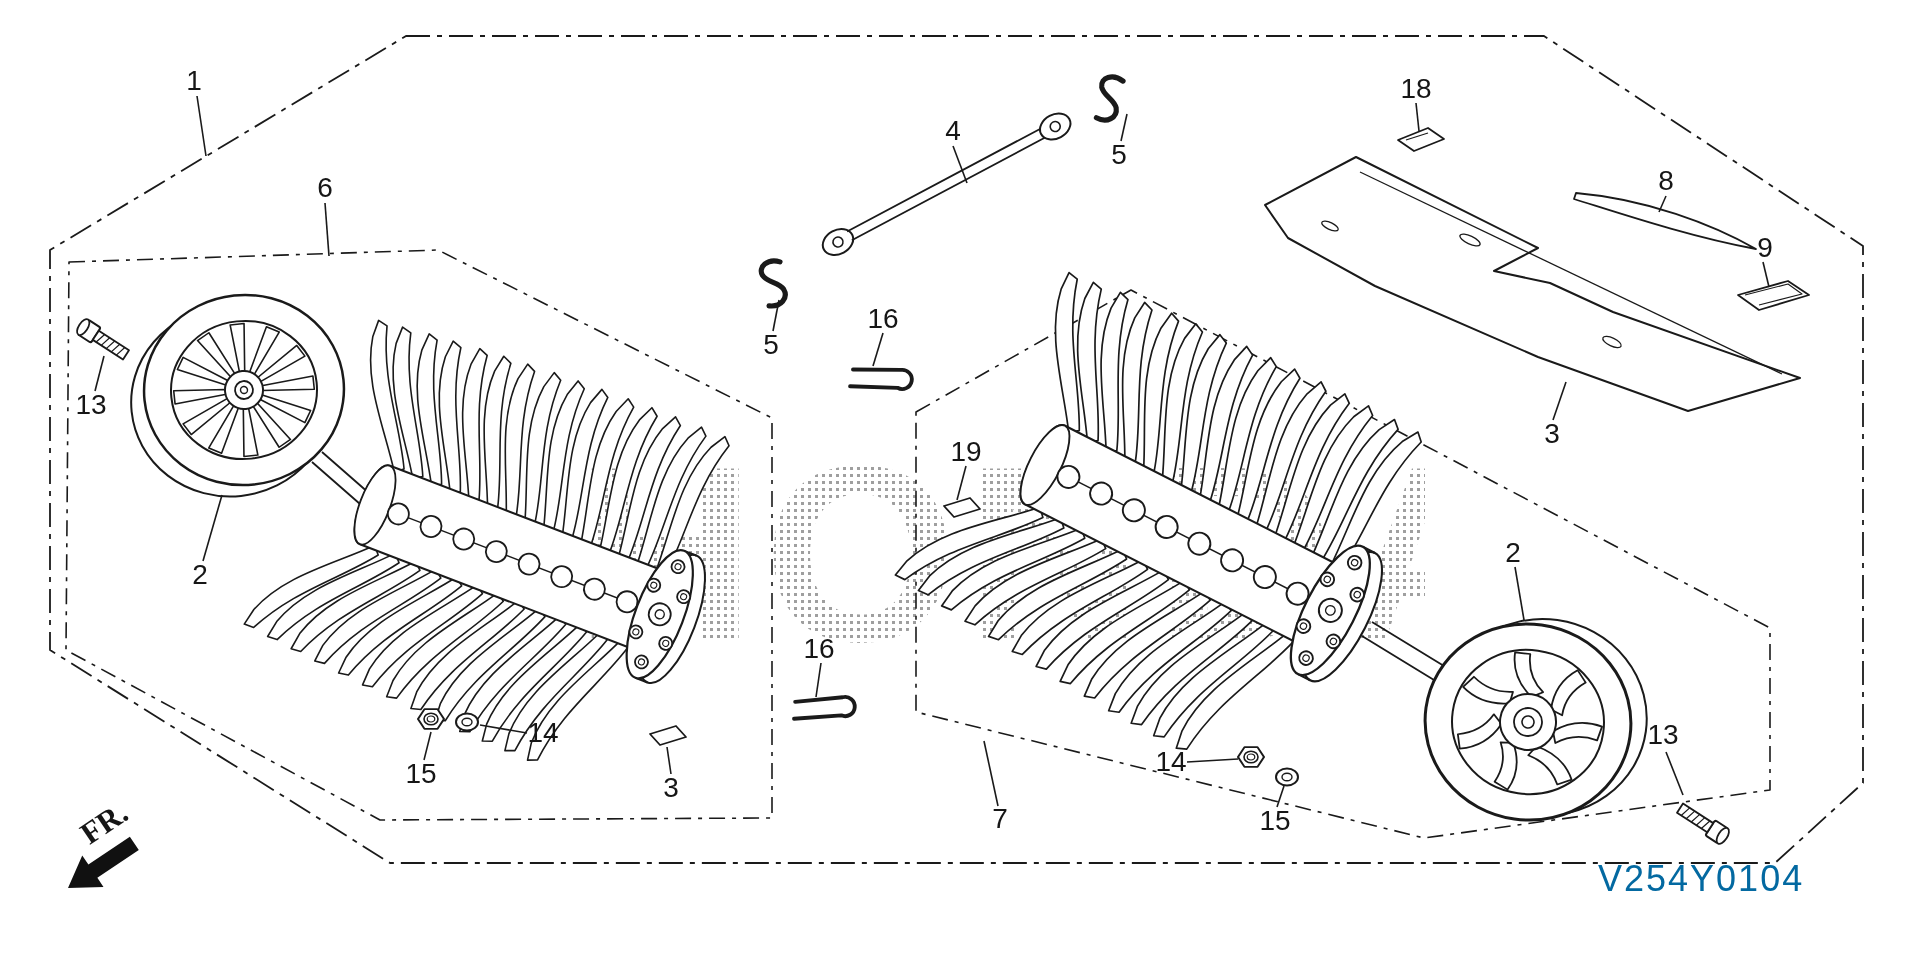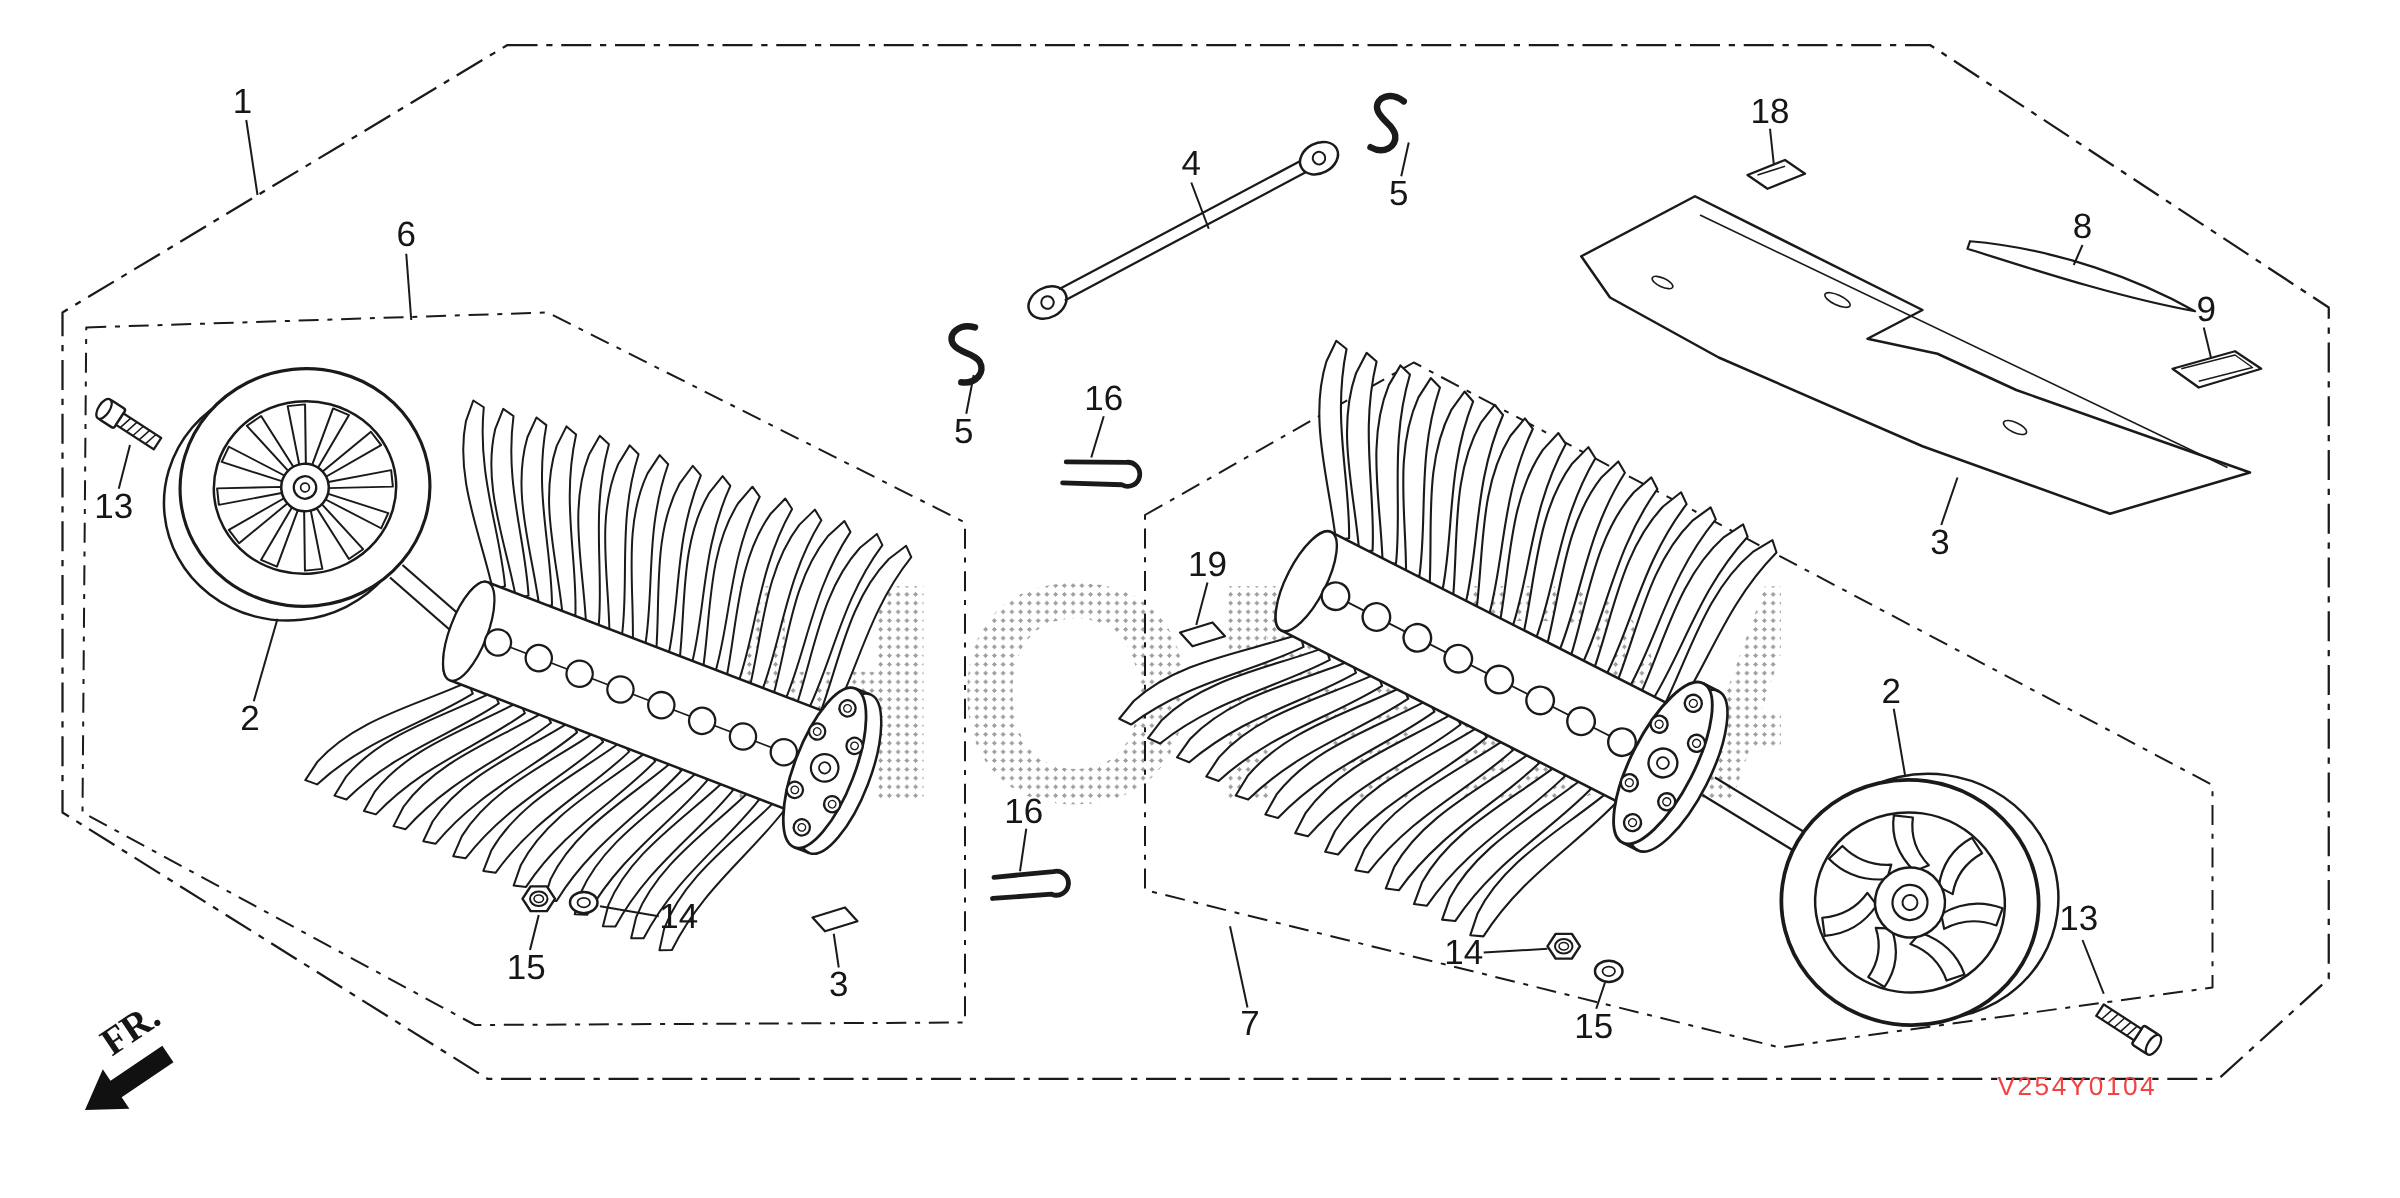--- a/index.html
+++ b/index.html
@@ -10,22 +10,22 @@
              letter-spacing:8px;color:rgba(185,185,185,0.5);user-select:none;}
   @supports ((-webkit-background-clip:text) or (background-clip:text)){
     .watermark{background-image:radial-gradient(circle,#9f9f9f 1.6px,rgba(0,0,0,0) 1.7px);
                background-size:7px 7px;-webkit-background-clip:text;background-clip:text;color:transparent;}
   }
   svg.art{position:absolute;left:0;top:0;z-index:2;}
   .callout{position:absolute;z-index:3;transform:translate(-50%,-50%);
            font-size:28px;color:#161616;cursor:pointer;white-space:nowrap;}
   .fr-label{position:absolute;left:94px;top:816px;z-index:3;font-family:"Liberation Serif",serif;
             font-weight:bold;font-size:31px;transform:rotate(-34deg);transform-origin:left bottom;}
-  .diagram-code{position:absolute;left:1598px;top:858px;z-index:3;font-size:21px;
-                letter-spacing:2px;color:#ef4444;}
+  .diagram-code{position:absolute;left:1598px;top:858px;z-index:3;font-size:36px;
+                letter-spacing:2px;color:#0369a1;}
 </style>
 </head>
 <body>
 
 <div id="stage">
 
   <div class="watermark">HONDA</div>
 
   <svg class="art" width="1920" height="958" viewBox="0 0 1920 958">
     <defs>

